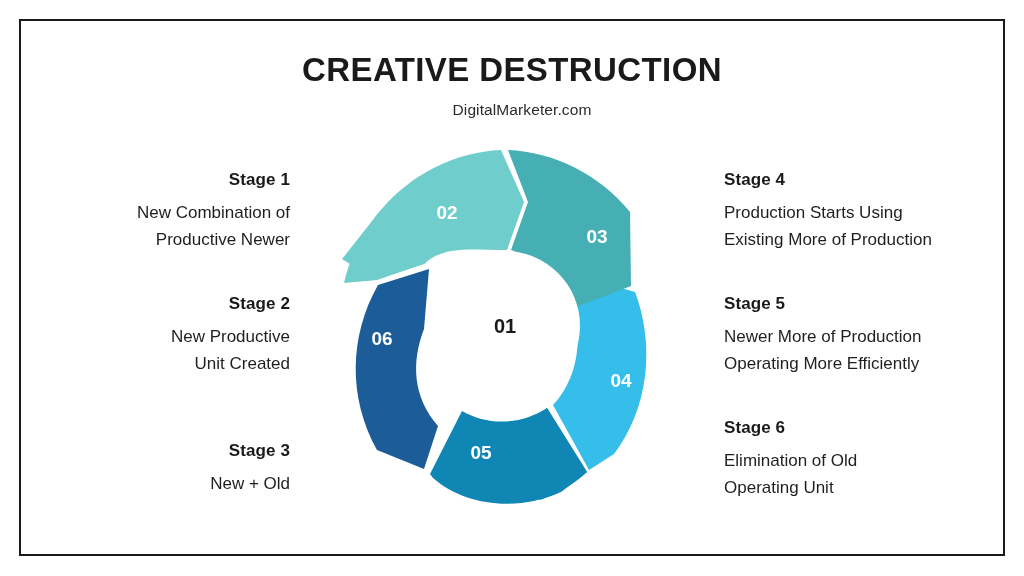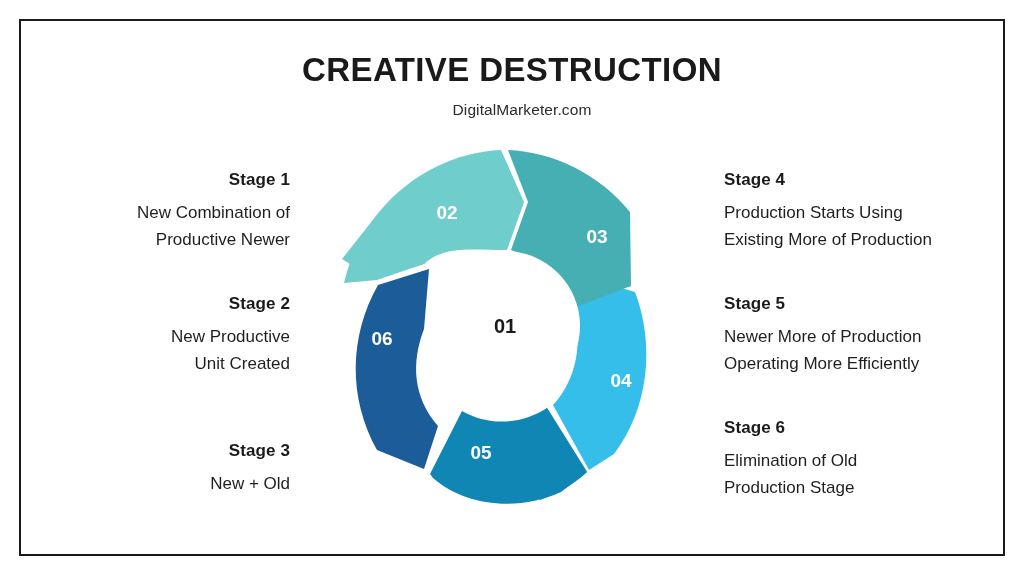--- a/index.html
+++ b/index.html
@@ -213,18 +213,18 @@
       <div class="stage-desc">
         <span>Newer More of Production</span>
         <span>Operating More Efficiently</span>
       </div>
     </div>
 
     <div class="stage-block" style="top:418px;">
       <div class="stage-title">Stage 6</div>
       <div class="stage-desc">
         <span>Elimination of Old</span>
-        <span>Production Stage</span>
+        <span>Operating Unit</span>
       </div>
     </div>
   </div>
 
 </div>
 
 </body></html>

